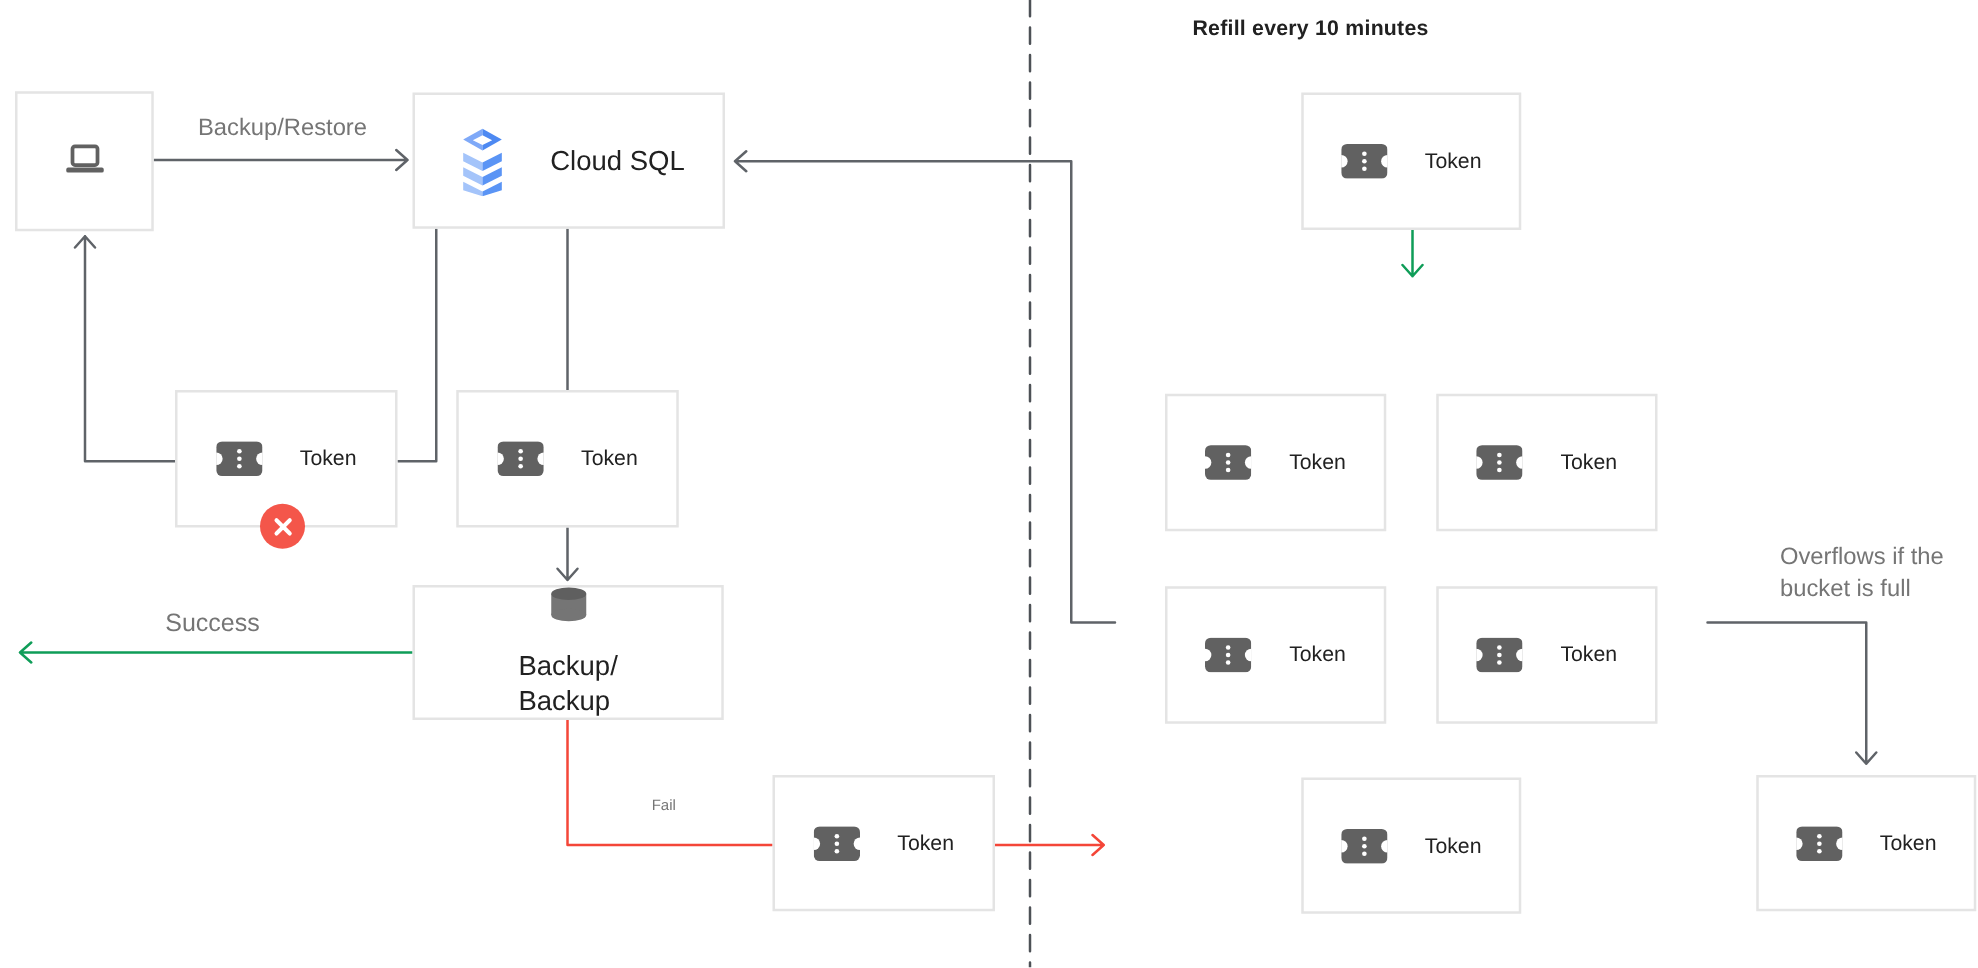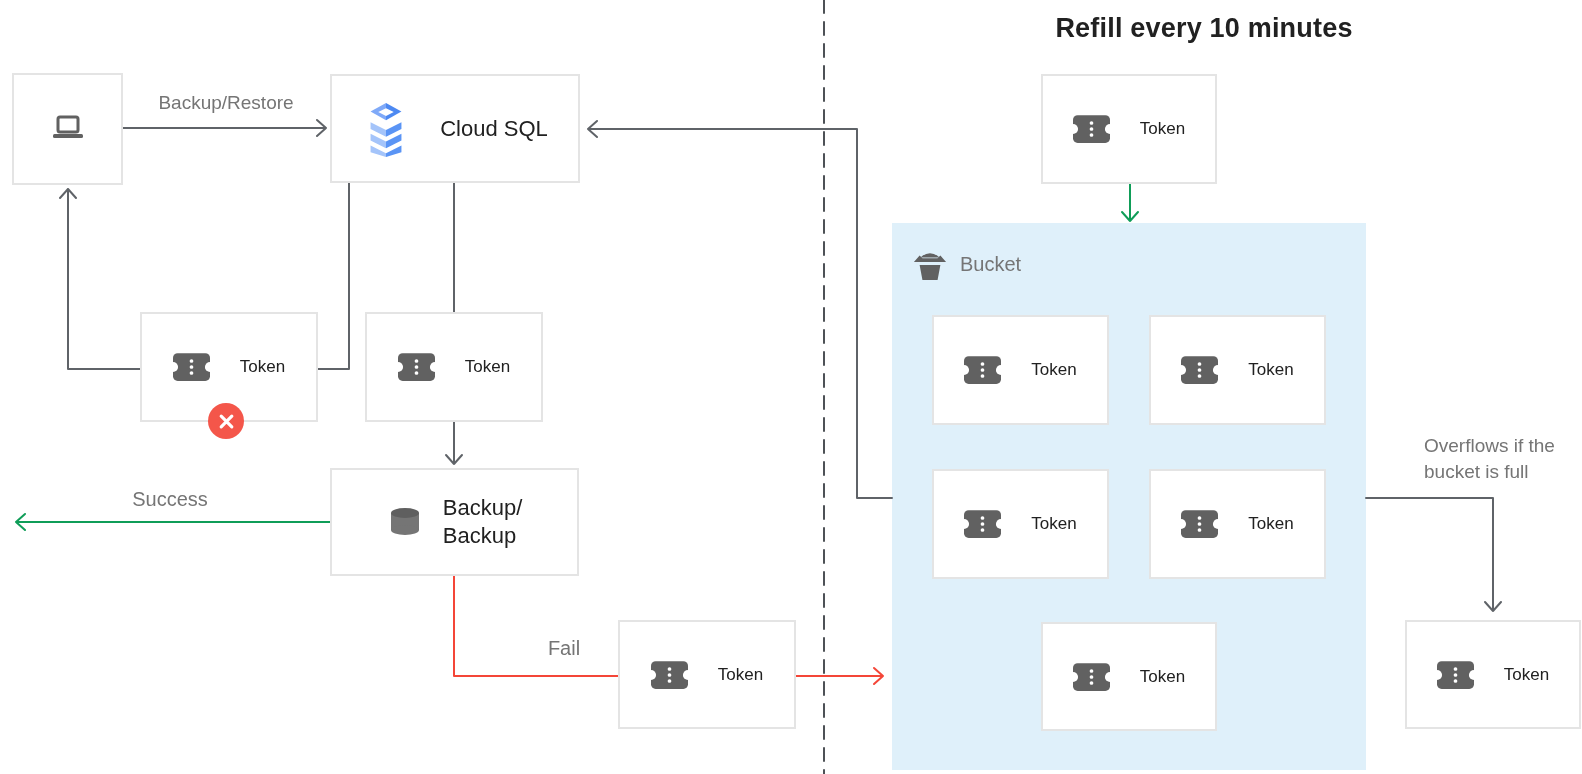--- a/index.html
+++ b/index.html
@@ -17,22 +17,22 @@
   .big-label{font-size:22px;}
   .two-line{line-height:28px;}
   #bucket{
     position:absolute;left:892px;top:223px;width:474px;height:547px;
     background:var(--bucket_fill);z-index:1;
   }
   #bucket-head{position:absolute;left:20px;top:24px;display:flex;align-items:center;gap:12px;}
   .gray-label{position:absolute;color:var(--label_gray);font-size:19px;z-index:4;}
   .centered{text-align:center;}
   #title{
-    position:absolute;left:954px;top:13px;width:500px;text-align:center;
-    font-size:27px;font-weight:700;color:var(--text_dark);z-index:4;letter-spacing:.2px;
+    position:absolute;left:954px;top:13px;width:500px;text-align:left;
+    font-size:17px;font-weight:700;color:var(--text_dark);z-index:4;letter-spacing:.2px;
   }
   #connectors{position:absolute;left:0;top:0;z-index:2;}
   #connectors path{fill:none;stroke-width:2;stroke-linecap:round;stroke-linejoin:round;}
   .st-gray{stroke:var(--line_gray);}
   .st-green{stroke:var(--green);}
   .st-red{stroke:var(--red_line);}
   .st-dash{stroke:var(--dash_gray);stroke-dasharray:13 9;stroke-linecap:butt;}
   #error-badge{
     position:absolute;left:208px;top:403px;width:36px;height:36px;border-radius:50%;
     background:var(--red_badge);z-index:5;display:flex;align-items:center;justify-content:center;
@@ -40,49 +40,39 @@
   .bucket-label-text{font-size:20px;color:var(--label_gray);}
   #overflow-label{left:1424px;top:433px;width:160px;line-height:26px;}
 </style>
 </head>
 <body>
 
 <div id="canvas">
 
   <div id="title">Refill every 10 minutes</div>
 
-  <div id="bucket">
-    <div id="bucket-head">
-      <svg width="36" height="34" viewBox="0 0 38 36">
-        <path d="M9 11 Q19 2 29 11 Z" fill="#616161"></path>
-        <path d="M2 16 L8 9 L11 12 H27 L30 9 L36 16 Z" fill="#616161"></path>
-        <path d="M8 19 H30 L27 35 H11 Z" fill="#616161"></path>
-      </svg>
-      <span class="bucket-label-text">Bucket</span>
-    </div>
-  </div>
 
   <svg id="connectors" width="1582" height="774" viewBox="0 0 1582 774">
     <path class="st-dash" d="M824 0 V774"></path>
     <path class="st-gray" d="M123 128 H326 M317 120 L326 128 L317 136"></path>
     <path class="st-gray" d="M892 498 H857 V129 H588 M597 121 L588 129 L597 137"></path>
     <path class="st-gray" d="M349 183 V369 H318"></path>
     <path class="st-gray" d="M140 369 H68 V189 M60 198 L68 189 L76 198"></path>
     <path class="st-gray" d="M454 183 V312"></path>
     <path class="st-gray" d="M454 422 V464 M446 455 L454 464 L462 455"></path>
     <path class="st-green" d="M330 522 H16 M25 514 L16 522 L25 530"></path>
     <path class="st-red" d="M454 576 V676 H618"></path>
     <path class="st-red" d="M796 676 H883 M874 668 L883 676 L874 684"></path>
     <path class="st-green" d="M1130 184 V221 M1122 212 L1130 221 L1138 212"></path>
     <path class="st-gray" d="M1366 498 H1493 V611 M1485 602 L1493 611 L1501 602"></path>
   </svg>
 
   <div class="gray-label centered" style="left:60px;top:488px;width:220px;font-size:20px;">Success</div>
   <div class="gray-label centered" style="left:104px;top:92px;width:244px;">Backup/Restore</div>
-  <div class="gray-label centered" style="left:484px;top:637px;width:160px;font-size:20px;">Fail</div>
+  <div class="gray-label centered" style="left:451px;top:637px;width:160px;font-size:12px;">Fail</div>
   <div class="gray-label" id="overflow-label">Overflows if the bucket is full</div>
 
   <div class="node" style="left:12px;top:73px;width:111px;height:112px;">
     <svg width="40" height="30" viewBox="0 0 40 30">
       <rect x="10" y="3" width="20" height="15" rx="2" fill="none" stroke="#616161" stroke-width="3"></rect>
       <rect x="5" y="20" width="30" height="4" rx="1.5" fill="#616161"></rect>
     </svg>
   </div>
 
   <div class="node" style="left:330px;top:74px;width:250px;height:109px;">
@@ -96,21 +86,21 @@
         <polygon points="8,34 24,42 24,49 8,41" fill="#a4c4fa"></polygon>
         <polygon points="24,42 40,34 40,41 24,49" fill="#5a94f5"></polygon>
         <polygon points="8,46 24,54 24,58 8,53" fill="#a4c4fa"></polygon>
         <polygon points="24,54 40,46 40,53 24,58" fill="#5a94f5"></polygon>
       </svg>
       <span class="node-label big-label">Cloud SQL</span>
     </div>
   </div>
 
   <div class="node" style="left:330px;top:468px;width:249px;height:108px;">
-    <div class="row" style="gap:20px;">
+    <div class="row" style="gap:20px;flex-direction:column;">
       <svg width="36" height="30" viewBox="0 0 36 30">
         <rect x="4" y="6" width="28" height="17" fill="#757575"></rect>
         <ellipse cx="18" cy="23" rx="14" ry="5" fill="#757575"></ellipse>
         <ellipse cx="18" cy="6" rx="14" ry="5" fill="#5f5f5f"></ellipse>
       </svg>
       <span class="node-label big-label two-line">
         <span>Backup/</span><br>
         <span>Backup</span>
       </span>
     </div>

